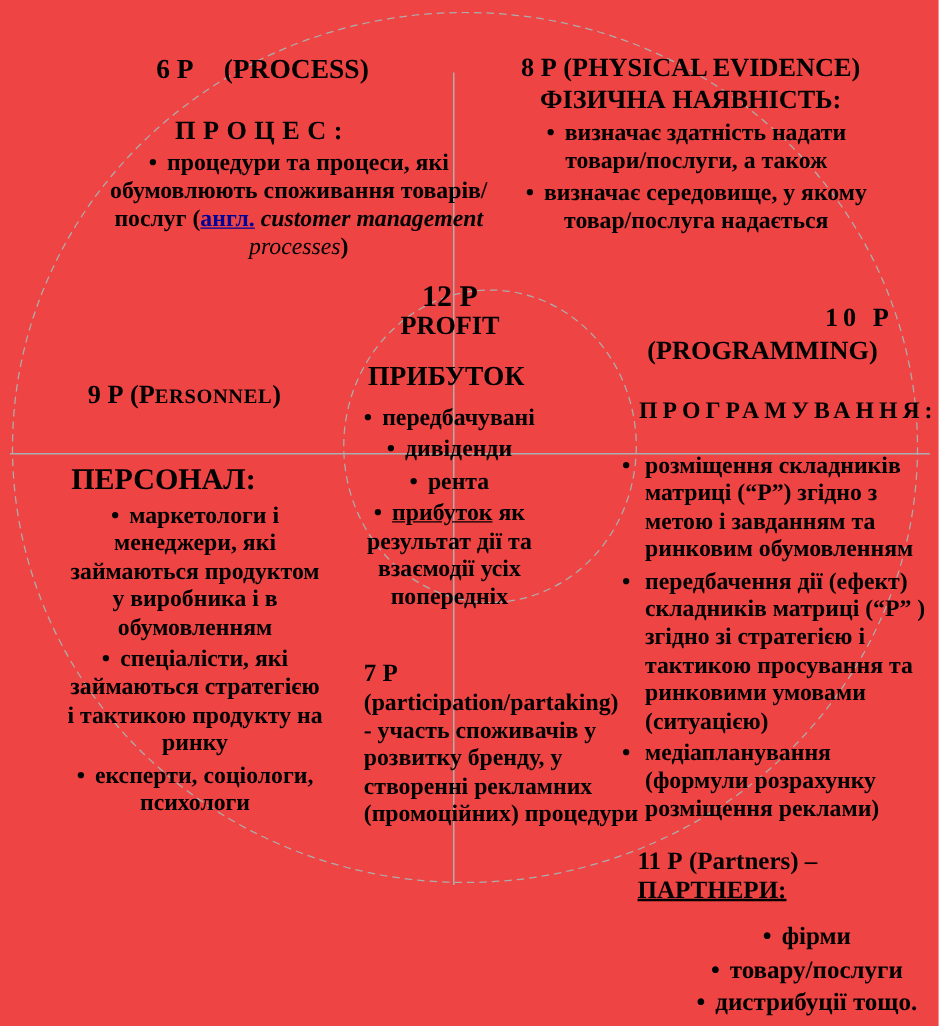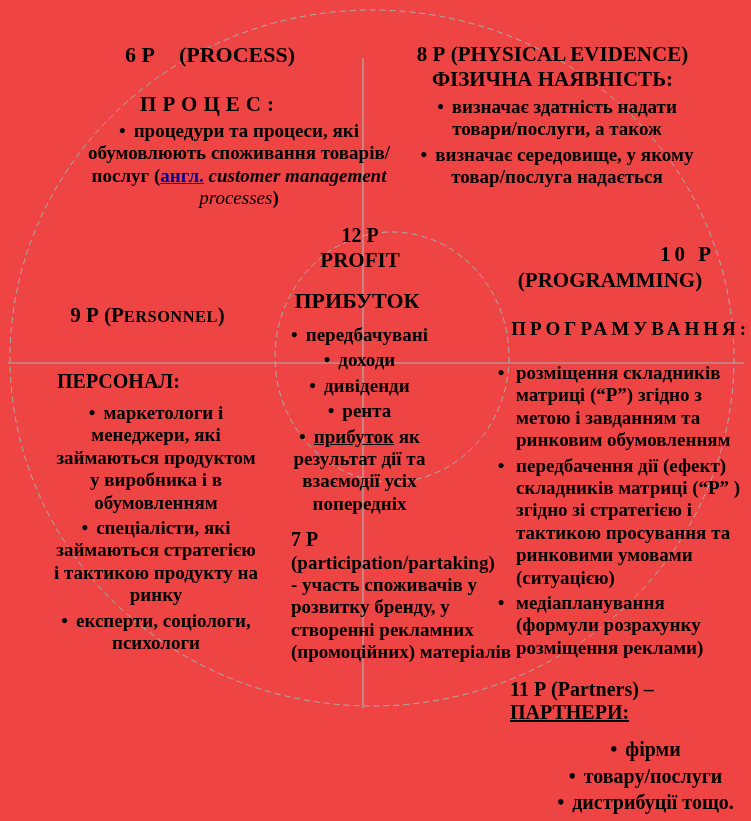--- a/index.html
+++ b/index.html
@@ -10,21 +10,21 @@
     font-family:"Liberation Serif","DejaVu Serif",serif;
     font-weight:bold;
     color:#000000;
     overflow:hidden;
   }
   .abs{position:absolute;}
   svg.lines{position:absolute;left:0;top:0;width:751px;height:821px;}
   .ctr{text-align:center;}
   .h22{font-size:22px;line-height:1.15;}
   .h21{font-size:21px;line-height:1.15;}
-  .h20{font-size:20px;line-height:1.18;}
+  .h20{font-size:24px;line-height:1.18;}
   .b19{font-size:19px;line-height:1.18;}
   .b20{font-size:20px;line-height:1.18;margin-left:33px;}
   .ls-wide{letter-spacing:6px;}
   .ls-mid{letter-spacing:4px;text-align:right;}
   .sc{font-size:0.78em;letter-spacing:0.5px;}
   .bullet{display:inline-block;padding-right:8px;}
   .ci{margin-bottom:3px;}
   .li-flex{display:flex;margin-bottom:3px;}
   .li-flex .bcol{width:30px;flex:0 0 30px;text-align:center;}
   .li-flex .tcol{flex:1;text-align:left;}
@@ -73,23 +73,20 @@
 
   <div class="abs" style="left:250px;top:215px;width:230px;">
     <div class="abs ctr h20" style="left:40px;top:9px;width:140px;">12 Р</div>
     <div class="abs ctr h21" style="left:40px;top:33px;width:140px;">PROFIT</div>
     <div class="abs ctr h22" style="left:17px;top:73px;width:180px;">ПРИБУТОК</div>
     <div class="abs ctr b19" style="left:12px;top:109px;width:195px;">
       <div class="ci">
         <span class="bullet">•</span><span>передбачувані</span>
       </div>
       <div class="ci">
-        <span class="bullet">•</span><span>доходи</span>
-      </div>
-      <div class="ci">
         <span class="bullet">•</span><span>дивіденди</span>
       </div>
       <div class="ci">
         <span class="bullet">•</span><span>рента</span>
       </div>
       <div class="ci">
         <span class="bullet">•</span><span class="u">прибуток</span><span> як результат дії та взаємодії усіх попередніх</span>
       </div>
     </div>
   </div>
@@ -108,21 +105,21 @@
       </div>
       <div class="ci">
         <span class="bullet">•</span><span>експерти, соціологи, психологи</span>
       </div>
     </div>
   </div>
 
   <div class="abs b20" style="left:258px;top:528px;width:230px;">
     <div>7 Р</div>
     <div class="b19">(participation/partaking)</div>
-    <div class="b19">- участь споживачів у розвитку бренду, у створенні рекламних (промоційних) матеріалів</div>
+    <div class="b19">- участь споживачів у розвитку бренду, у створенні рекламних (промоційних) процедури</div>
   </div>
 
   <div class="abs" style="left:470px;top:235px;width:281px;">
     <div class="abs ctr h21 ls-mid" style="left:35px;top:7px;width:210px;">10 Р</div>
     <div class="abs ctr h21" style="left:20px;top:33px;width:240px;">(PROGRAMMING)</div>
     <div class="abs ctr b19 ls-mid" style="left:8px;top:83px;width:272px;">ПРОГРАМУВАННЯ:</div>
     <div class="abs b19" style="left:16px;top:127px;width:262px;">
       <div class="li-flex">
         <span class="bcol">•</span>
         <span class="tcol">розміщення складників матриці (“Р”) згідно з метою і завданням та ринковим обумовленням</span>

